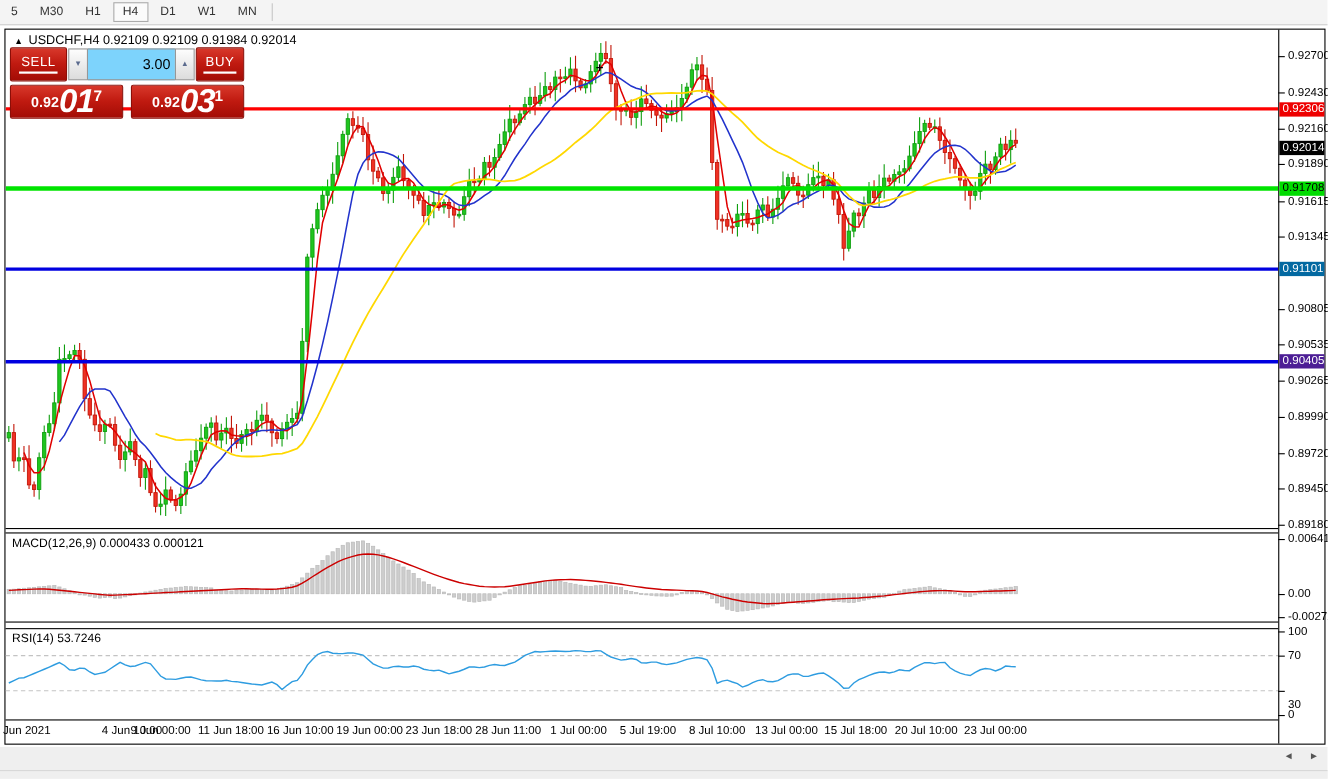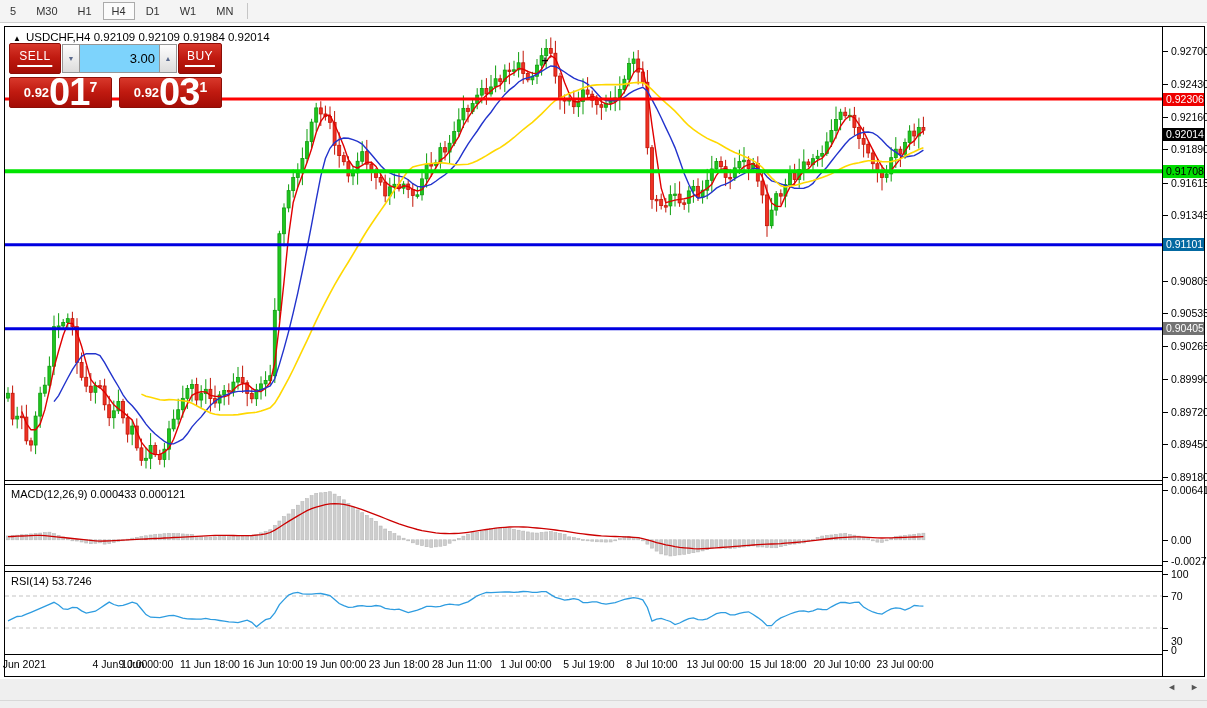--- a/index.html
+++ b/index.html
@@ -36,21 +36,21 @@
   .red-rect { position:absolute; background:linear-gradient(#d8382b, #c01a10 48%, #a30c05);
     border:1px solid #8c0e07; border-radius:2px; color:#fff; }
   #sell-top   { left:0;   top:0;    width:52px;  height:31px; }
   #buy-top    { left:169px; top:0;  width:44px;  height:31px; }
   #sell-bottom{ left:0;   top:34px; width:103px; height:31px; }
   #buy-bottom { left:110px; top:34px; width:103px; height:31px; }
   .bs-label { position:absolute; left:50%; top:5px; transform:translateX(-50%);
     font-size:12px; letter-spacing:.5px; border-bottom:2px solid #fff; padding:0 2px 2px; }
   .big-price { position:absolute; inset:0; display:flex; align-items:center; justify-content:center; }
   .bp-small { font-size:13px; font-weight:bold; margin-top:0; }
-  .bp-big { font-size:38px; font-weight:bold; line-height:29px; letter-spacing:-1px; }
+  .bp-big { font-size:30px; font-weight:bold; line-height:29px; letter-spacing:-1px;font-style:italic; }
   .bp-sup { font-size:14px; font-weight:bold; align-self:flex-start; margin-top:1px; }
   #vol-spinner { position:absolute; left:53px; top:1px; width:115px; height:29px; display:flex; }
   .spin-btn { width:18px; height:29px; background:linear-gradient(#fdfdfd,#dcdcdc);
     border:1px solid #979797; font-size:7px; color:#5b6b8e; display:flex; align-items:center; justify-content:center; }
   #vol-value { flex:1; background:#7dd3fc; border-top:1px solid #979797; border-bottom:1px solid #979797;
     font-size:13px; color:#000; text-align:right; padding:6px 4px 0 0; }
 
   
   #tabbar { position:absolute; left:0; top:679px; width:1207px; height:29px; background:#efefef; }
   #tabs { position:absolute; left:6px; top:0; height:21px; display:flex; align-items:stretch; }
@@ -1188,21 +1188,21 @@
         <div class="y-label" style="top: 541px;">100</div>
         <div class="y-tick" style="top: 569px;"></div>
         <div class="y-label" style="top: 563px;">70</div>
         <div class="y-tick" style="top: 601px;"></div>
         <div class="y-label" style="top: 608px;">30</div>
         <div class="y-tick" style="top: 623px;"></div>
         <div class="y-label" style="top: 617px;">0</div>
         <div class="y-badge" style="top: 65.5px; background: rgb(238, 0, 0); color: rgb(255, 255, 255);">0.92306</div>
         <div class="y-badge" style="top: 137.81px; background: rgb(0, 220, 0); color: rgb(0, 0, 0);">0.91708</div>
         <div class="y-badge" style="top: 211.209px; background: #0369a1; color: rgb(255, 255, 255);">0.91101</div>
-        <div class="y-badge" style="top: 295.369px; background: #737373; color: rgb(255, 255, 255);">0.90405</div>
+        <div class="y-badge" style="top: 295.369px; background: #4c1d95; color: rgb(255, 255, 255);">0.90405</div>
         <div class="y-badge" style="top: 100.809px; background: rgb(0, 0, 0); color: rgb(255, 255, 255);">0.92014</div>
       </div>
     <div id="x-axis">
         <div class="x-label" style="left: 15px;">1 Jun 2021</div>
         <div class="x-label" style="left: 78px; margin-left: 37px;">4 Jun 10:00</div>
         <div class="x-label" style="left: 141px;">9 Jun 00:00</div>
         <div class="x-label" style="left: 205px;">11 Jun 18:00</div>
         <div class="x-label" style="left: 268px;">16 Jun 10:00</div>
         <div class="x-label" style="left: 331px;">19 Jun 00:00</div>
         <div class="x-label" style="left: 394px;">23 Jun 18:00</div>

